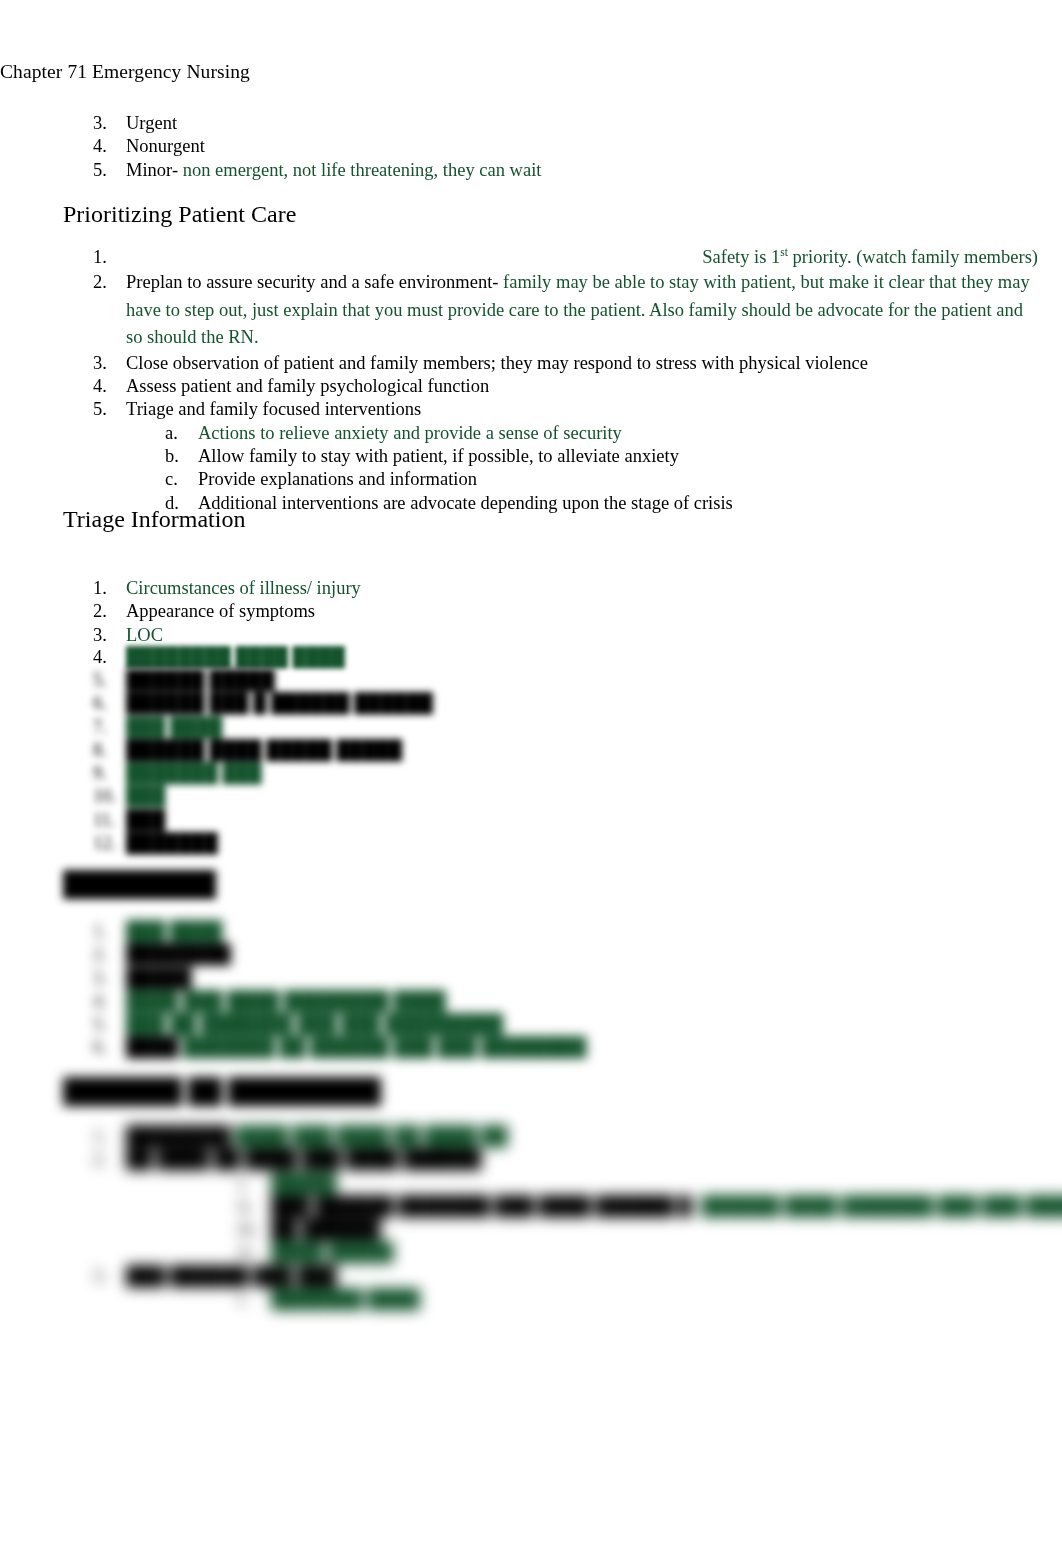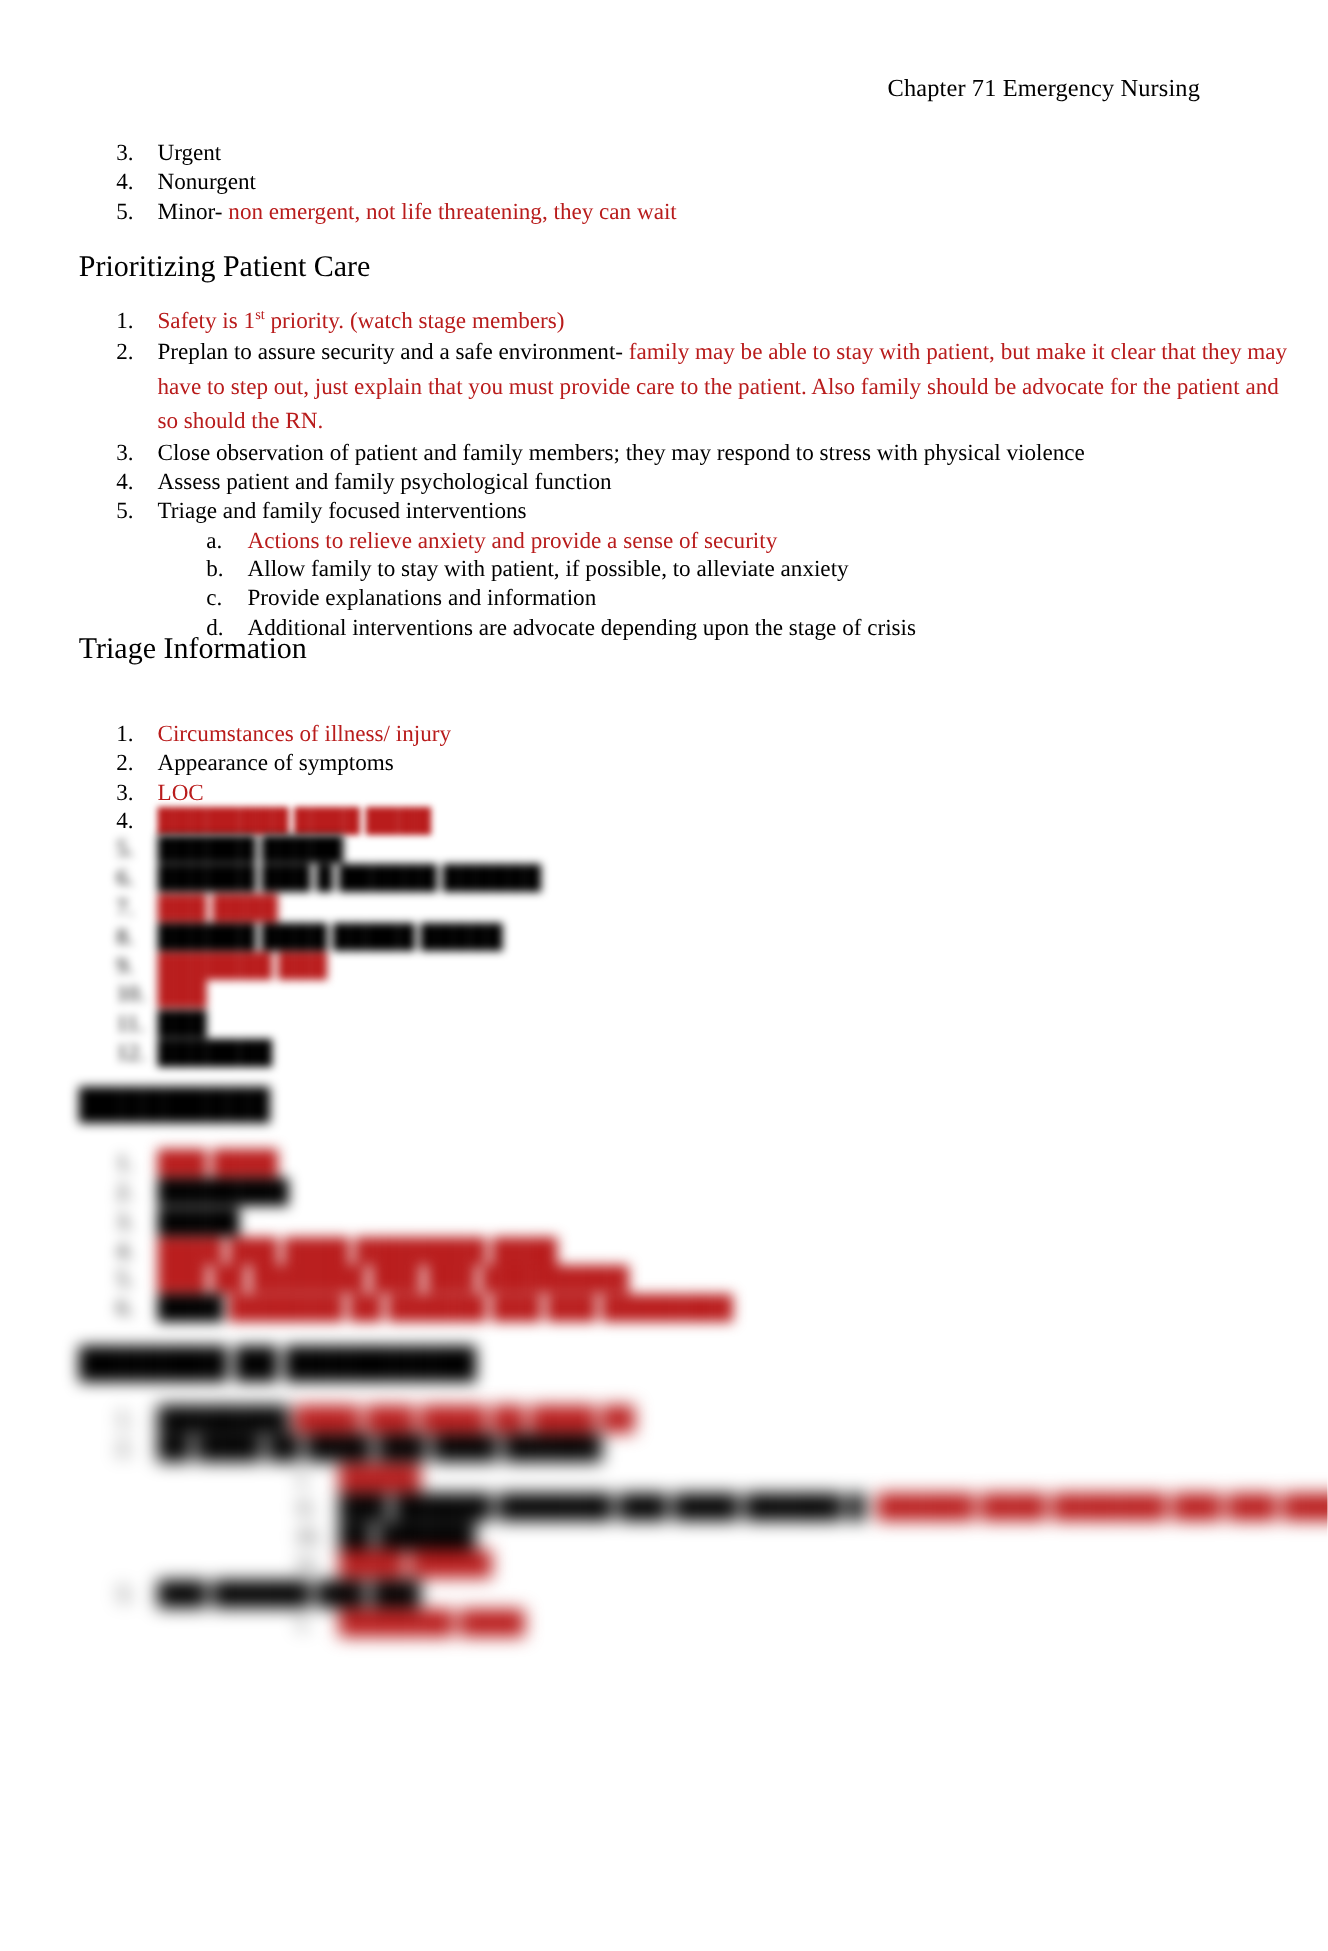--- a/index.html
+++ b/index.html
@@ -23,21 +23,21 @@
     inset: 0;
     background: #ffffff;
   }
 
   
   .doc-title {
     position: absolute;
     top: 60px;
     left: 0;
     width: 960px;
-    text-align: right;
+    text-align: left;
     font-size: 19.5px;
     line-height: 24px;
     letter-spacing: 0.1px;
   }
 
   
   .blk { position: absolute; }
 
   
   .row {
@@ -53,21 +53,21 @@
     width: 30px;
     text-align: left;
   }
   .row .txt {
     display: block;
     margin-left: 33px;
     white-space: nowrap;
   }
   .row.wrap, .row.wrap .txt { white-space: normal; }
 
-  .red   { color: #b91c1c; }
+  .red   { color: #14532d; text-align: right; }
   .black { color: #000000; }
 
   .heading {
     position: absolute;
     left: 63px;
     font-size: 24px;
     line-height: 23.3px;
   }
 
   sup { font-size: 0.62em; vertical-align: super; line-height: 0; }
@@ -109,21 +109,21 @@
     </div>
   </div>
 
   <div class="heading b0" style="top:203px;">Prioritizing Patient Care</div>
 
   <div class="blk b0" style="top:246px; left:93px; width:945px;">
 
     <div class="row">
       <span class="num black">1.</span>
       <span class="txt red">
-        <span>Safety is 1</span><sup>st</sup><span> priority.  (watch stage members)</span>
+        <span>Safety is 1</span><sup>st</sup><span> priority.  (watch family members)</span>
       </span>
     </div>
 
     <div class="row wrap" style="line-height:27.5px;">
       <span class="num black">2.</span>
       <span class="txt">
         <span class="black">Preplan to assure security and a safe environment-</span><span class="red">   family may be able to stay with patient, but make it clear that they may have to step out, just explain that you must provide care to the patient.     Also family should be advocate for the patient and so should the RN.</span>
       </span>
     </div>
 

